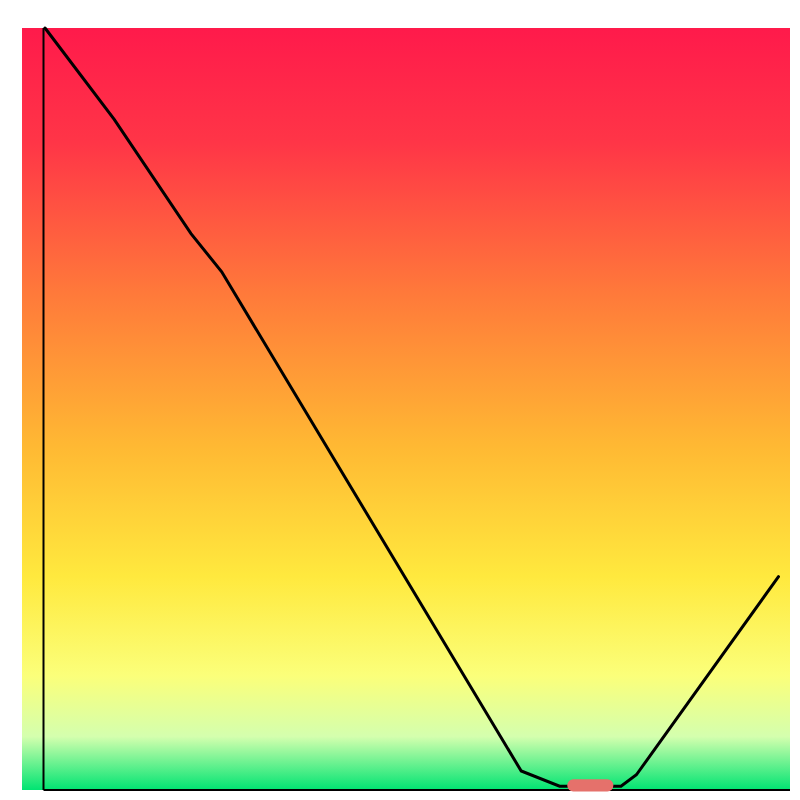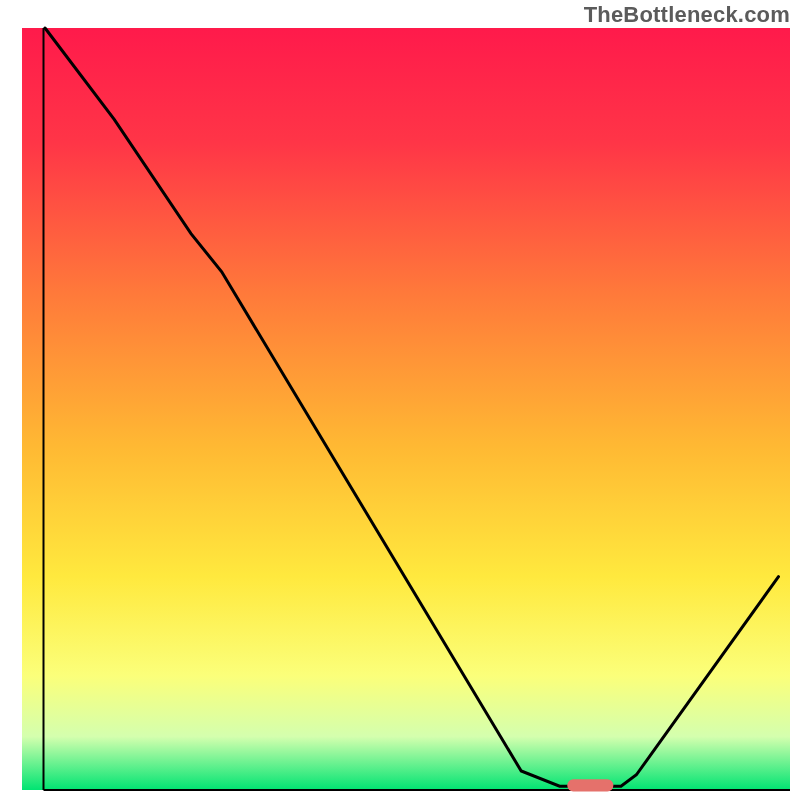--- a/index.html
+++ b/index.html
@@ -28,21 +28,20 @@
   svg {
     position: absolute;
     top: 0;
     left: 0;
   }
 </style>
 </head>
 <body>
 
 <div class="container">
-  <div class="watermark">TheBottleneck.com</div>
 
   <svg id="chart-svg" width="800" height="800" viewBox="0 0 800 800">
     <defs>
       <linearGradient id="bg-grad" x1="0" y1="0" x2="0" y2="1">
           <stop offset="0%" stop-color="#ff1a4b"></stop>
           <stop offset="15%" stop-color="#ff3547"></stop>
           <stop offset="35%" stop-color="#ff7a3a"></stop>
           <stop offset="55.00000000000001%" stop-color="#ffb933"></stop>
           <stop offset="72%" stop-color="#ffe93e"></stop>
           <stop offset="85%" stop-color="#fbff7a"></stop>

